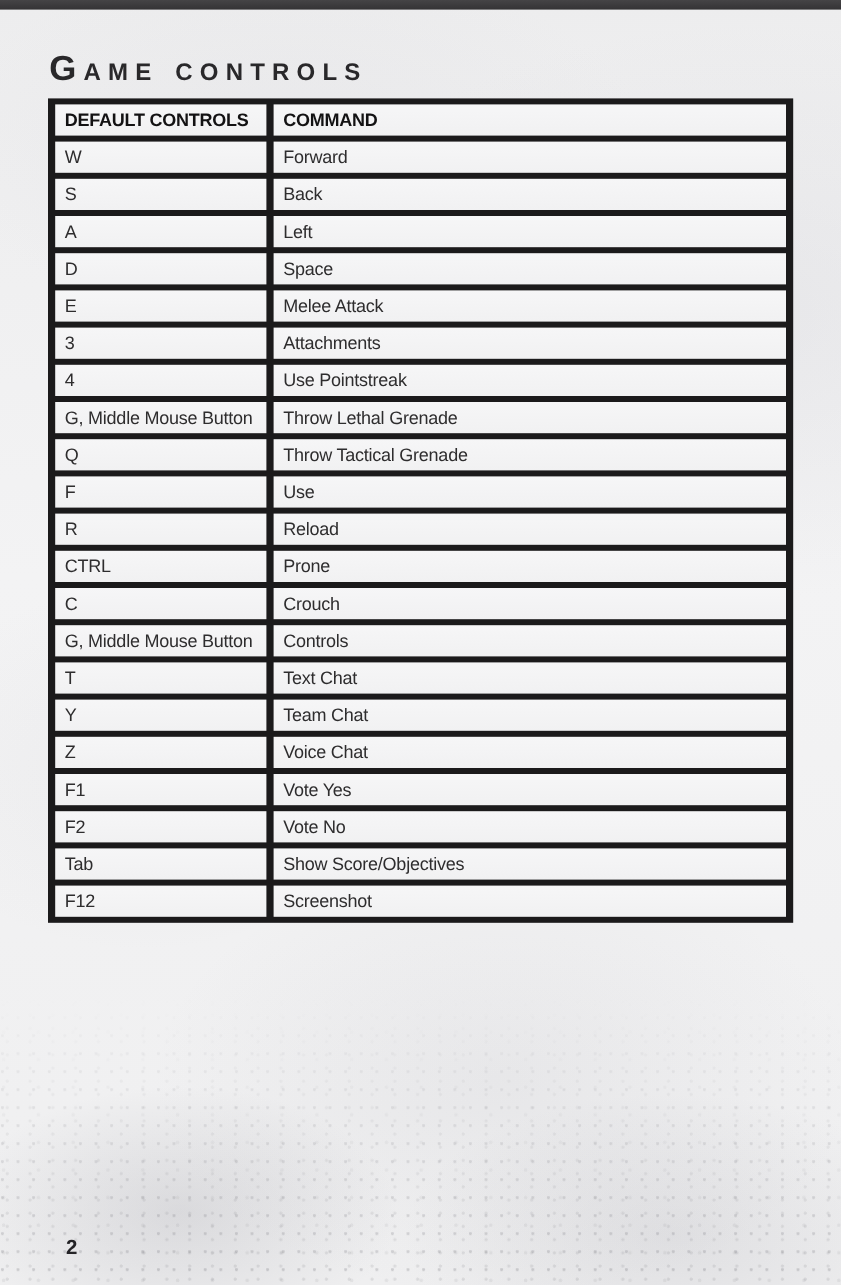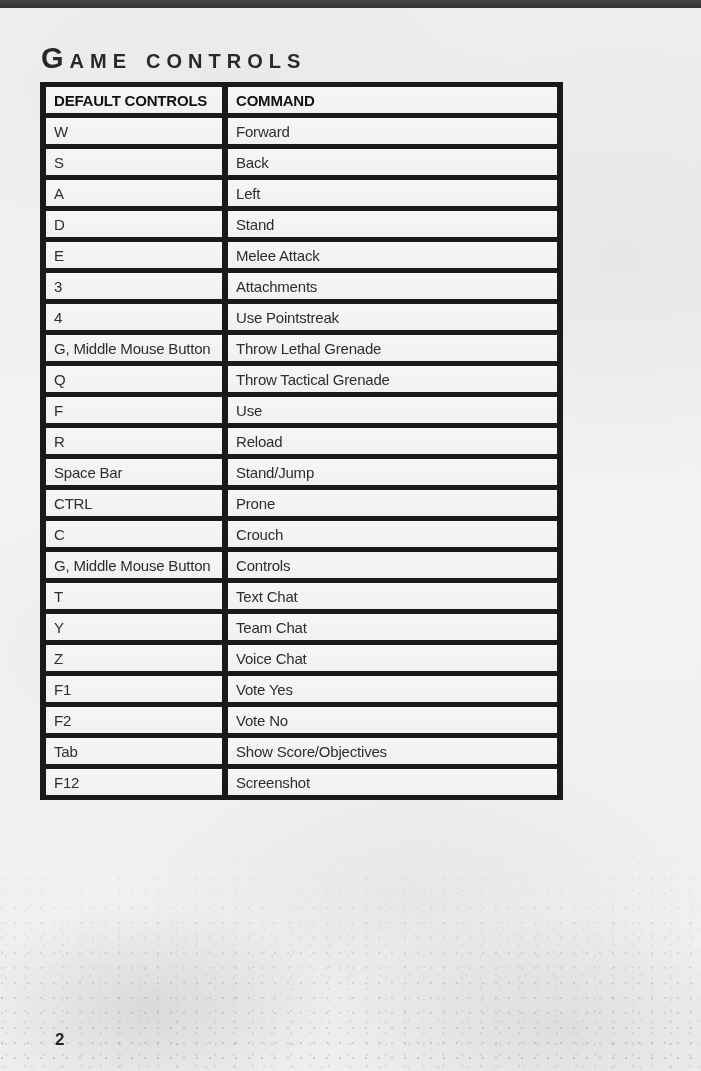--- a/index.html
+++ b/index.html
@@ -55,21 +55,21 @@
     letter-spacing: 6px;
     color: #29282a;
     text-transform: lowercase; 
   }
   .page-title::first-letter { text-transform: uppercase; }
 
   table.controls-table {
     position: absolute;
     left: 40px;
     top: 82px;
-    width: 523px;
+    width: 621px;
     border-collapse: separate;
     border-spacing: 6px 5px;
     background: #1b1a1b;
     table-layout: fixed;
   }
   .controls-table th,
   .controls-table td {
     background: linear-gradient(180deg, #f6f6f7, #f1f1f2);
     height: 26px;
     padding: 0 8px;
@@ -127,21 +127,21 @@
     <td class="cmd">Back</td>
   </tr>
 
   <tr>
     <td class="ctrl">A</td>
     <td class="cmd">Left</td>
   </tr>
 
   <tr>
     <td class="ctrl">D</td>
-    <td class="cmd">Stand</td>
+    <td class="cmd">Space</td>
   </tr>
 
 
 
 
   <tr>
     <td class="ctrl">E</td>
     <td class="cmd">Melee Attack</td>
   </tr>
 
@@ -169,24 +169,20 @@
   <tr>
     <td class="ctrl">F</td>
     <td class="cmd">Use</td>
   </tr>
 
   <tr>
     <td class="ctrl">R</td>
     <td class="cmd">Reload</td>
   </tr>
 
-  <tr>
-    <td class="ctrl">Space Bar</td>
-    <td class="cmd">Stand/Jump</td>
-  </tr>
 
   <tr>
     <td class="ctrl">CTRL</td>
     <td class="cmd">Prone</td>
   </tr>
 
   <tr>
     <td class="ctrl">C</td>
     <td class="cmd">Crouch</td>
   </tr>

